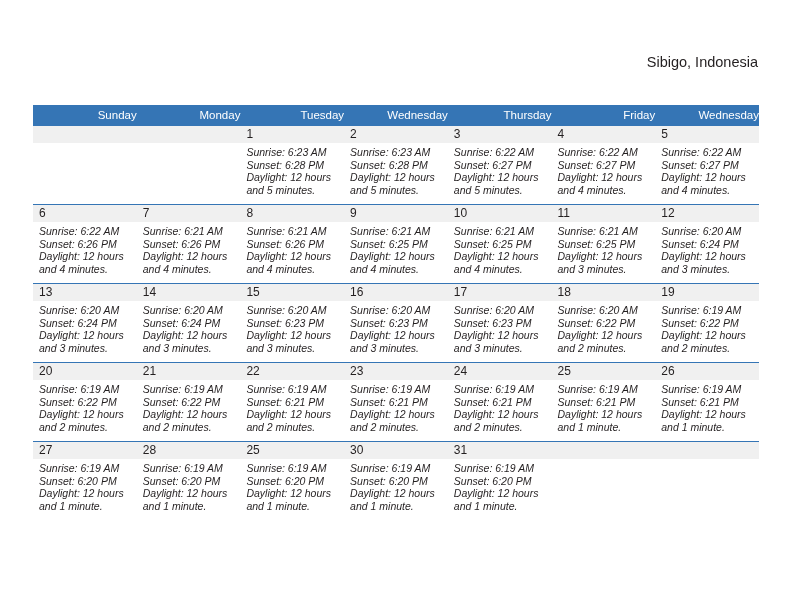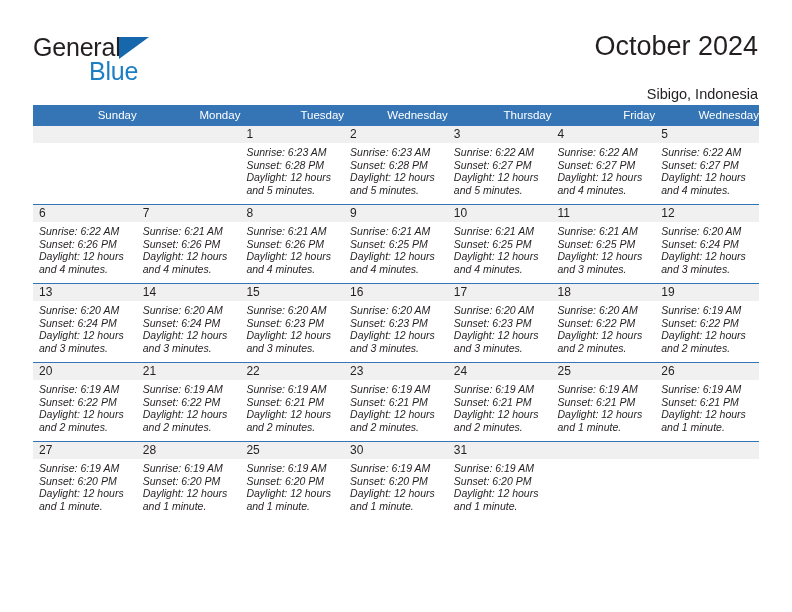--- a/index.html
+++ b/index.html
@@ -147,28 +147,22 @@
     background: #f0f0f0;
   }
 </style>
 </head>
 <body>
 
 <div class="page">
 
   <div class="masthead">
 
-    <div class="logo">
-      <span class="logo-general">General</span>
-      <span class="logo-triangle"></span>
-      <span class="logo-blue">Blue</span>
-    </div>
 
     <div class="title-block">
-      <div class="cal-title">October 2024</div>
       <div class="cal-subtitle">Sibigo, Indonesia</div>
     </div>
 
   </div>
 
   <div class="calendar">
     <table class="grid">
       <thead>
         <tr>
           <th>Sunday</th>

